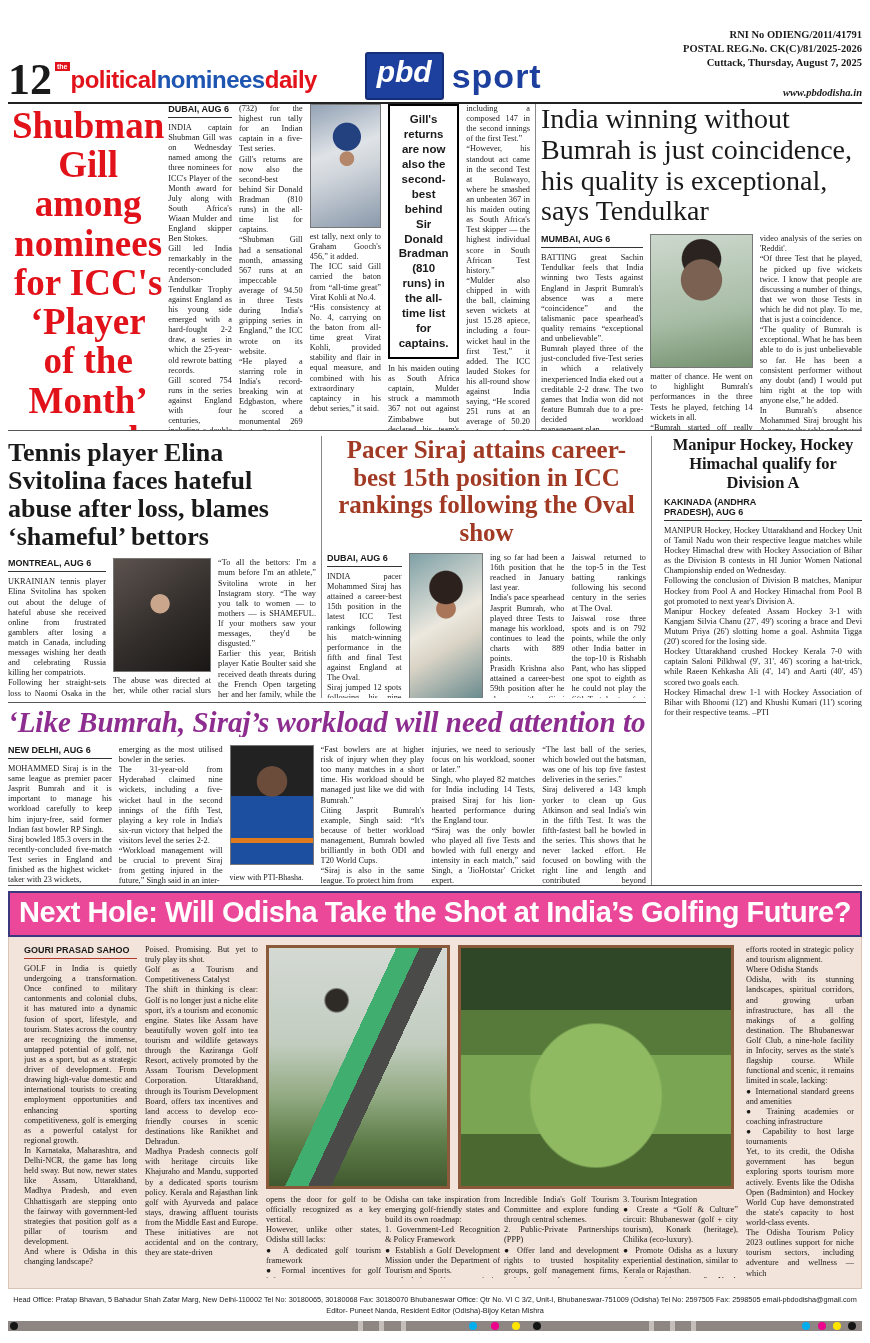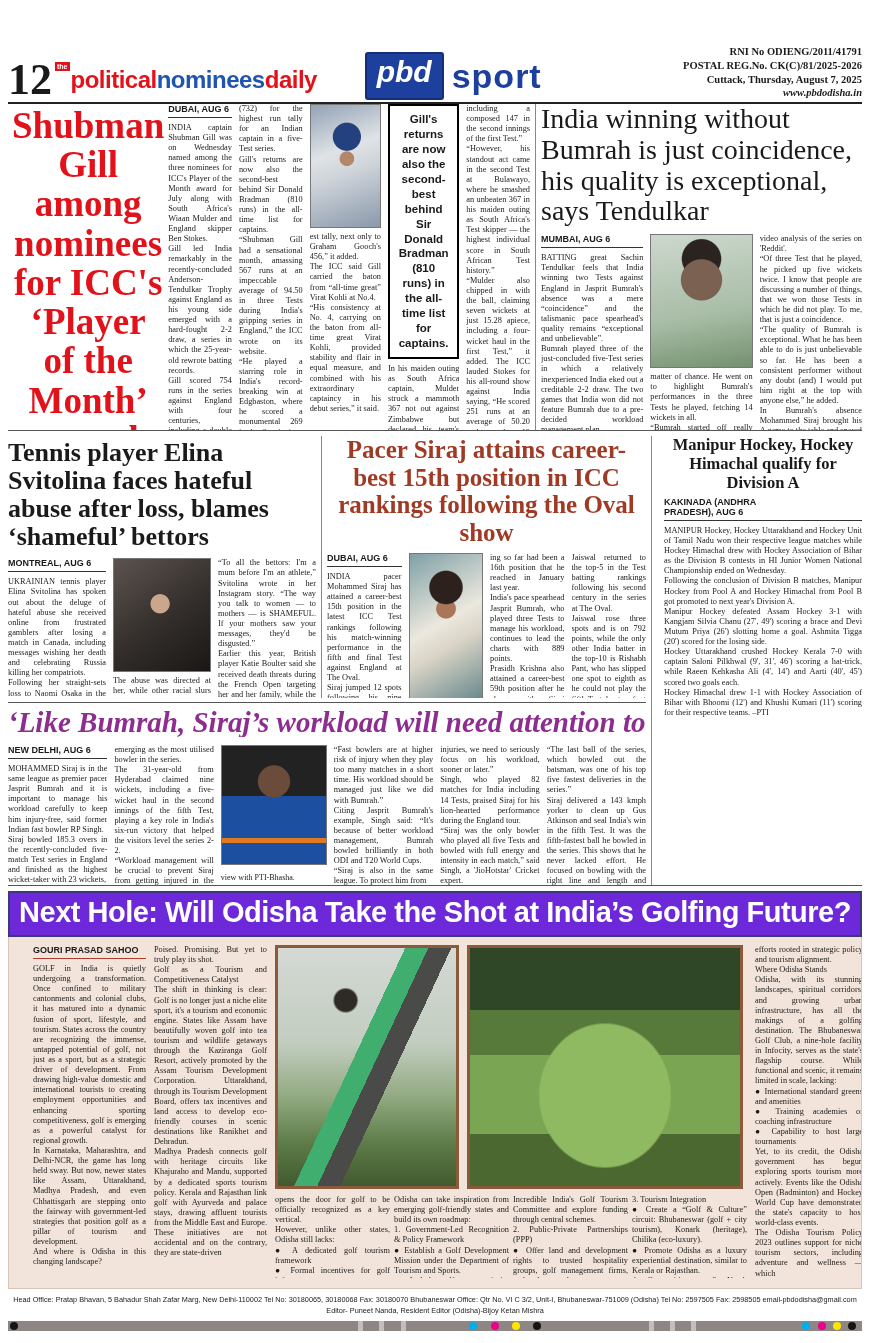--- a/index.html
+++ b/index.html
@@ -10,21 +10,21 @@
   .masthead{display:flex;align-items:flex-end;height:58px;border-bottom:2px solid #222;padding-bottom:2px;}
   .mh-left{flex:1;display:flex;align-items:flex-start;}
   .pagenum{font:bold 44px "Liberation Serif",serif;line-height:.9;}
   .thebox{background:#e2121b;color:#fff;font:bold 7px "Liberation Sans",sans-serif;padding:1px 2px;margin:2px 1px 0 3px;align-self:flex-start;}
   .logoword{font:bold 24px "Liberation Sans",sans-serif;letter-spacing:-.5px;margin-top:6px;}
   .lw-red{color:#e2121b;}.lw-blue{color:#1d55b0;}
   .mh-center{flex:1;display:flex;justify-content:center;align-items:center;gap:8px;margin-top:2px;}
   .pbdbox{background:#1d3f9e;border:2px solid #142e77;color:#fff;font:bold italic 30px "Liberation Sans",sans-serif;padding:1px 10px 9px;border-radius:3px;}
   .sportword{color:#1d3f9e;font:bold 34px "Liberation Sans",sans-serif;letter-spacing:1px;}
   .mh-right{flex:1;text-align:right;font:bold 10.5px "Liberation Serif",serif;line-height:1.3;}
-  .mh-right .site{font-style:italic;}
+  .mh-right .site{font-style:italic;margin-top:17px;}
   
   .dateline{font:bold 9px "Liberation Sans",sans-serif;border-bottom:1px solid #333;padding-bottom:3px;margin-bottom:5px;display:block;white-space:pre-line;}
   .body{font-size:8.3px;line-height:1.22;text-align:justify;white-space:pre-line;margin:0;}
   .cols{display:flex;gap:7px;overflow:hidden;}
   .col{flex:1;overflow:hidden;min-width:0;}
   .photo{border:1px solid #777;margin-bottom:4px;}
   .vdiv{width:1px;background:#888;margin:0 5px;}
   
   .top-row{display:flex;height:326px;overflow:hidden;}
   .art-gill{width:522px;display:flex;flex-direction:row;overflow:hidden;}
@@ -50,31 +50,31 @@
      radial-gradient(circle at 48% 40%,#caa68c 0 11%,transparent 12%),
      linear-gradient(145deg,#5c534f 0%,#332e2b 55%,#191715 100%);}
   .art-sirajrank{flex:1;display:flex;flex-direction:column;overflow:hidden;}
   .hl-sirajrank{color:#a13a24;font:bold 25px "Liberation Serif",serif;line-height:1.1;text-align:center;margin:0 0 7px;}
   .ph-sirajrank{height:152px;background:
      radial-gradient(circle at 50% 22%,#2c211c 0 13%,transparent 14%),
      radial-gradient(circle at 50% 36%,#a9765a 0 9%,transparent 10%),
      linear-gradient(150deg,#7fa0a6 0%,#ece8de 45%,#dad4c6 60%,#5d8288 100%);}
   .art-workload{border-top:1px solid #555;margin-top:4px;padding-top:3px;flex:1;display:flex;flex-direction:column;overflow:hidden;}
   .hl-workload{color:#8e2d90;font:bold italic 29px "Liberation Serif",serif;text-align:center;line-height:1;margin:2px 0 8px;white-space:nowrap;overflow:hidden;}
-  .wl-photocol{width:106px;flex:none;}
+  .wl-photocol{width:84px;flex:none;}
   .ph-sirajport{height:118px;background:
      radial-gradient(circle at 50% 30%,#6b4c3a 0 16%,transparent 17%),
      linear-gradient(180deg,#222 0 42%,#1c4fa0 42% 78%,#e07a1f 78% 82%,#1c4fa0 82% 100%);}
   .caption{font-size:8px;line-height:1.2;}
   .art-hockey{flex:1;padding-left:7px;overflow:hidden;}
   .hl-hockey{font:bold 16.5px "Liberation Serif",serif;line-height:1.15;text-align:center;margin:0 0 4px;}
   
   .golf{margin-top:5px;}
-  .banner{background:#6d28d9;border:2px solid #3c3880;color:#fff;font:bold 29px "Liberation Sans",sans-serif;text-align:center;padding:3px 7px 6px;letter-spacing:-.5px;}
-  .golf-body{background:#f2e4da;border:1px solid #d9c5b7;border-top:none;padding:8px 24px 10px;display:flex;gap:8px;height:352px;overflow:hidden;box-sizing:border-box;}
+  .banner{background:#ec4899;border:2px solid #3c3880;color:#fff;font:bold 29px "Liberation Sans",sans-serif;text-align:center;padding:3px 7px 6px;letter-spacing:-.5px;}
+  .golf-body{background:#f2e4da;border:1px solid #d9c5b7;border-top:none;padding:8px 15px 10px;display:flex;gap:8px;height:352px;overflow:hidden;box-sizing:border-box;}
   .gcol{width:113px;flex:none;overflow:hidden;}
   .gmid{width:472px;flex:none;display:flex;flex-direction:column;gap:6px;overflow:hidden;}
   .gphotos{display:flex;gap:8px;}
   .ph-golfer{width:178px;height:238px;border:3px solid #8a5a3a;background:
      radial-gradient(circle at 38% 22%,#2e2a26 0 5%,transparent 6%),
      linear-gradient(115deg,transparent 0 44%,#3fae6e 44% 52%,#4a4a48 52% 60%,transparent 60%),
      linear-gradient(180deg,#d4d9d4 0%,#c2cdc0 40%,#93ab83 62%,#5d7c48 82%,#41592f 100%);}
   .ph-course{width:270px;height:238px;border:3px solid #8a5a3a;background:
      radial-gradient(ellipse at 50% 62%,#8fba62 0 34%,transparent 35%),
      linear-gradient(180deg,#2f4727 0 26%,#577a3a 26% 45%,#7aa553 45% 78%,#4a682f 78% 100%);}

